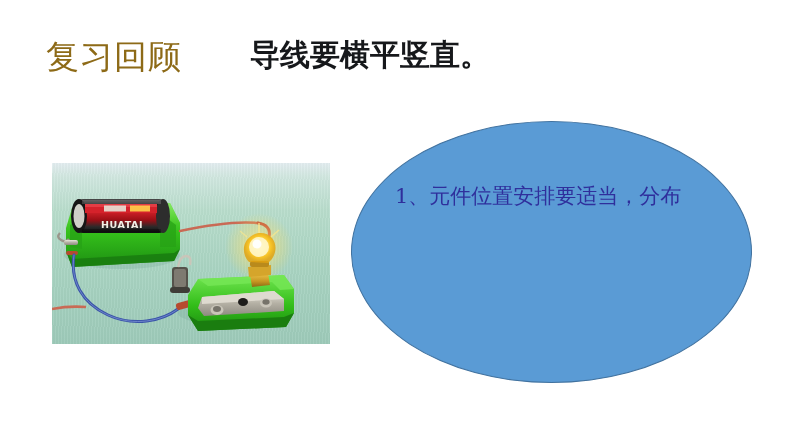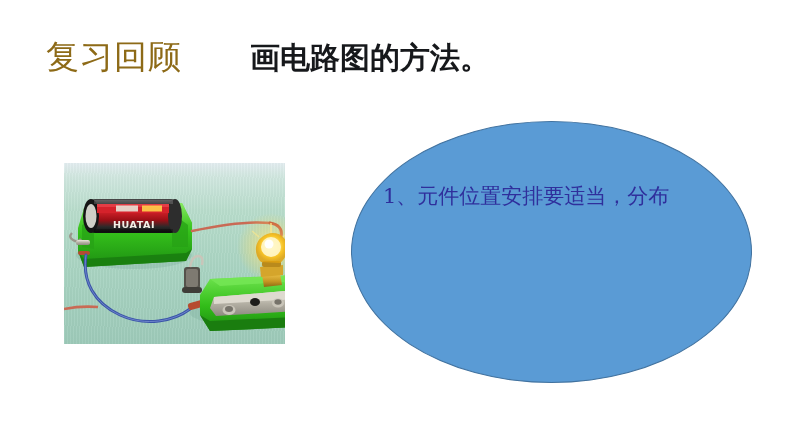--- a/index.html
+++ b/index.html
@@ -19,21 +19,21 @@
     background: #ffffff;
     overflow: hidden;
   }
 
   
   .title-row {
     position: absolute;
     left: 46px;
     top: 40px;
     display: flex;
-    align-items: flex-end;
+    align-items: flex-start;
     white-space: nowrap;
   }
   .title-primary {
     font-family: "DejaVu Serif", "Liberation Serif", serif;
     font-size: 33px;
     line-height: 1;
     color: #8d6a17;
     letter-spacing: 1px;
   }
   .title-gap {
@@ -45,23 +45,23 @@
     font-weight: 700;
     font-size: 30px;
     line-height: 1;
     color: #16181b;
     letter-spacing: 0px;
   }
 
   
   .photo {
     position: absolute;
-    left: 64px;
+    left: 52px;
     top: 163px;
-    width: 221px;
+    width: 278px;
     height: 181px;
     background: #c2410c;
     overflow: hidden;
   }
   .photo-bg {
     position: absolute;
     inset: 0;
     background:
       linear-gradient(180deg, #e3edf0 0%, #d0e7df 8%, #b9ddcc 26%, #a9d4c2 58%, #9dcab9 100%);
   }
@@ -94,31 +94,31 @@
     left: 32px;
     top: 60px;
     width: 345px;
     font-family: "DejaVu Serif", "Liberation Serif", serif;
     font-size: 21px;
     line-height: 30px;
     color: #2f2f9c;
     letter-spacing: 0px;
     text-align: left;
   }
-  .callout-text .ln { display: block; white-space: nowrap; }
+  .callout-text .ln { display: block; white-space: nowrap; margin-left: 12px; }
 </style>
 </head>
 <body>
 
 <div class="slide">
 
   <div class="title-row">
     <span class="title-primary">复习回顾</span>
     <span class="title-gap"></span>
-    <span class="title-secondary">画电路图的方法。</span>
+    <span class="title-secondary">导线要横平竖直。</span>
   </div>
 
   <div class="photo">
     <div class="photo-bg"></div>
     <svg viewBox="0 0 250 181" width="250" height="181">
       <defs>
         <linearGradient id="gHolder" x1="0" y1="0" x2="0" y2="1">
           <stop offset="0%" stop-color="#6ee04a"></stop>
           <stop offset="45%" stop-color="#35c11b"></stop>
           <stop offset="100%" stop-color="#1d8f12"></stop>

